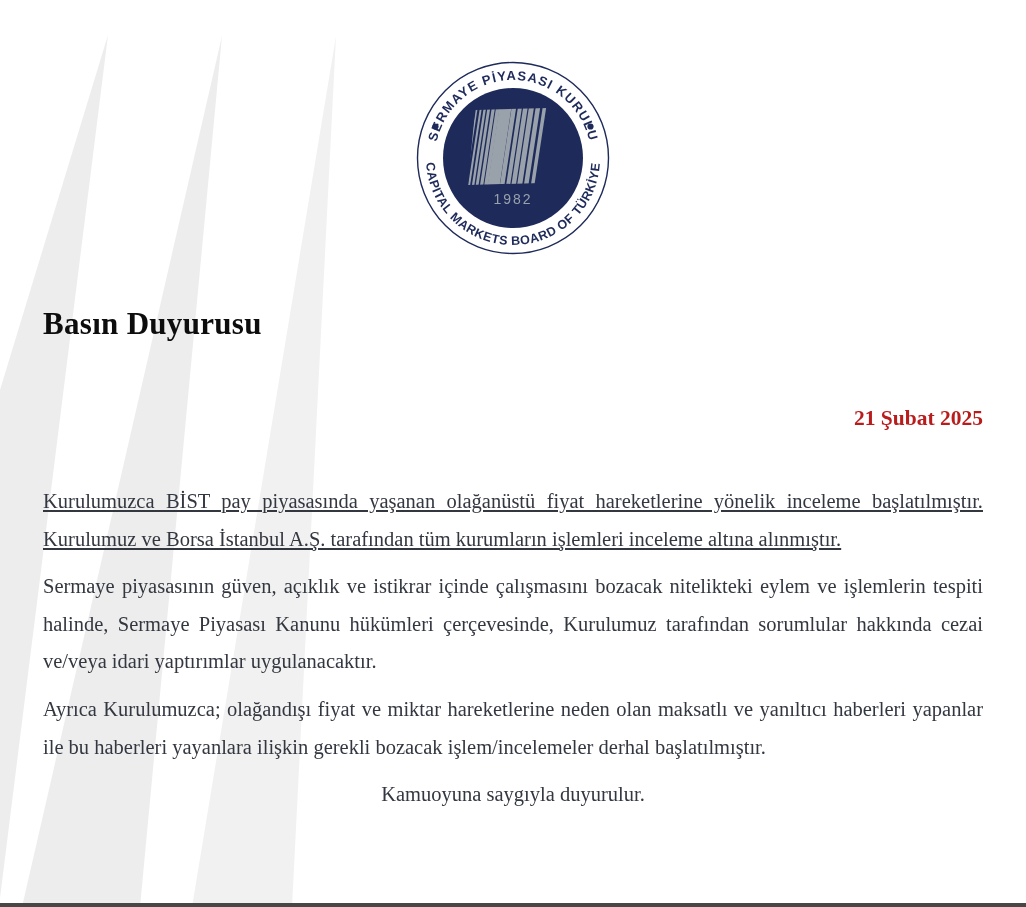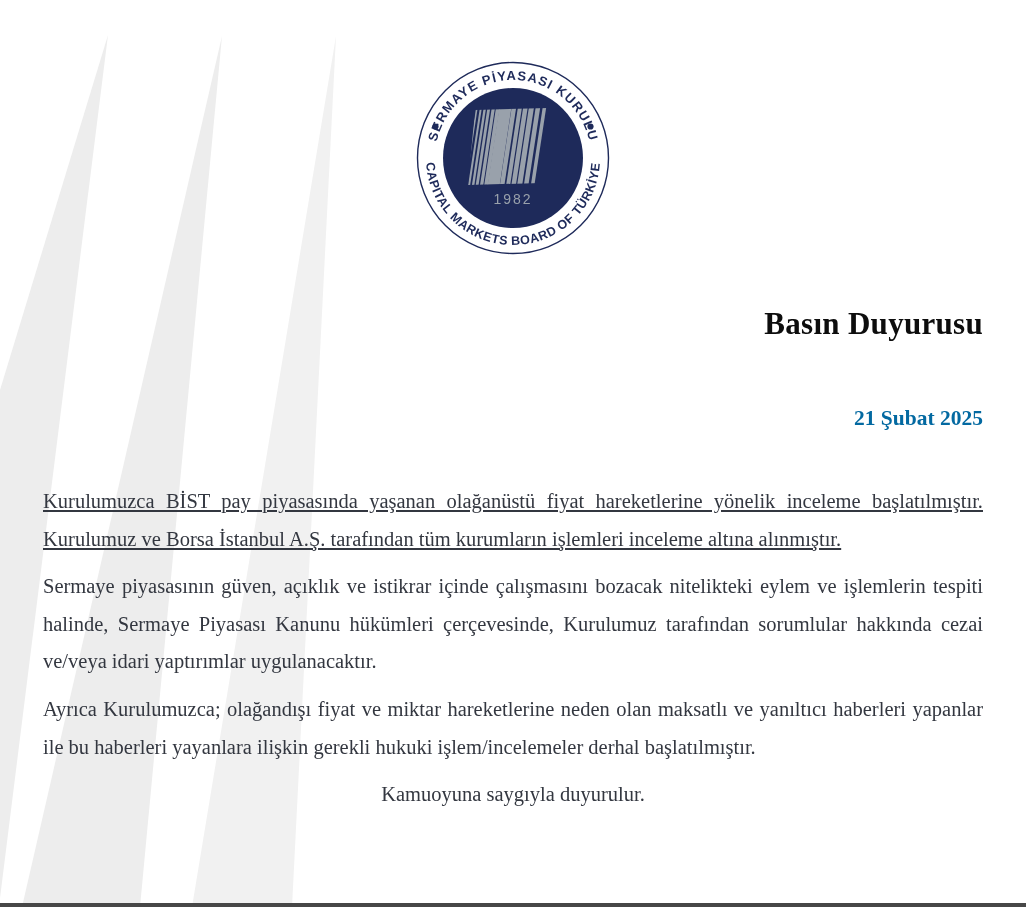--- a/index.html
+++ b/index.html
@@ -6,26 +6,26 @@
   body {
     width: 1026px; height: 907px; overflow: hidden;
     font-family: "Liberation Serif", serif;
   }
   .page { position: relative; width: 1026px; height: 907px; overflow: hidden; background: #ffffff; }
   .bg-stripes { position: absolute; left: 0; top: 0; width: 1026px; height: 907px; pointer-events: none; }
   .content { position: relative; padding: 0 43px; }
   .logo-wrap { text-align: center; padding-top: 58px; height: 200px; }
   .logo-wrap svg { display: inline-block; }
   .doc-title {
-    margin: 48px 0 0 0; text-align: right;
+    margin: 48px 0 0 0; text-align: left;
     font-size: 31px; font-weight: bold; color: #0d0d0d; letter-spacing: 0.3px;
   }
   .doc-date {
     margin-top: 64px; text-align: right;
-    font-size: 21.5px; font-weight: bold; color: #0369a1;
+    font-size: 21.5px; font-weight: bold; color: #b91c1c;
   }
   .body-par {
     margin: 10px 0 0 0; text-align: justify;
     font-size: 20.5px; line-height: 37.6px; color: #333740;
   }
   .body-par.first { margin-top: 52px; text-decoration: underline; }
   .body-par.closing { text-align: center; }
   .bottom-bar {
     position: absolute; left: 0; bottom: 0; width: 100%; height: 4px;
     background: #474747;
@@ -92,20 +92,20 @@
     </div>
 
     <h1 class="doc-title">Basın Duyurusu</h1>
 
     <div class="doc-date">21 Şubat 2025</div>
 
     <p class="body-par first">Kurulumuzca BİST pay piyasasında yaşanan olağanüstü fiyat hareketlerine yönelik inceleme başlatılmıştır. Kurulumuz ve Borsa İstanbul A.Ş. tarafından tüm kurumların işlemleri inceleme altına alınmıştır.</p>
 
     <p class="body-par">Sermaye piyasasının güven, açıklık ve istikrar içinde çalışmasını bozacak nitelikteki eylem ve işlemlerin tespiti halinde, Sermaye Piyasası Kanunu hükümleri çerçevesinde, Kurulumuz tarafından sorumlular hakkında cezai ve/veya idari yaptırımlar uygulanacaktır.</p>
 
-    <p class="body-par">Ayrıca Kurulumuzca; olağandışı fiyat ve miktar hareketlerine neden olan maksatlı ve yanıltıcı haberleri yapanlar ile bu haberleri yayanlara ilişkin gerekli hukuki işlem/incelemeler derhal başlatılmıştır.</p>
+    <p class="body-par">Ayrıca Kurulumuzca; olağandışı fiyat ve miktar hareketlerine neden olan maksatlı ve yanıltıcı haberleri yapanlar ile bu haberleri yayanlara ilişkin gerekli bozacak işlem/incelemeler derhal başlatılmıştır.</p>
 
     <p class="body-par closing">Kamuoyuna saygıyla duyurulur.</p>
 
   </div>
 
   <div class="bottom-bar"></div>
 </div>
 
 </body></html>

